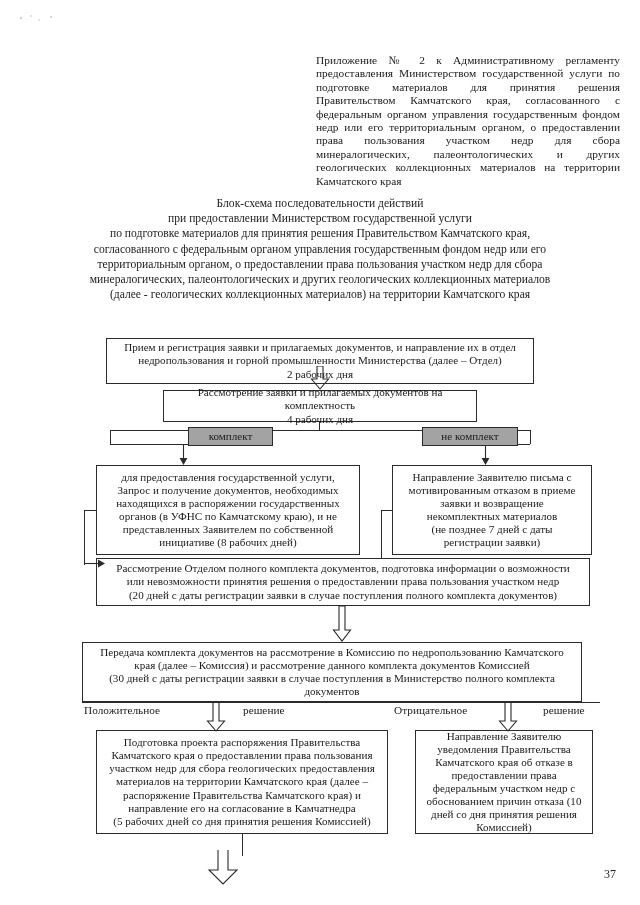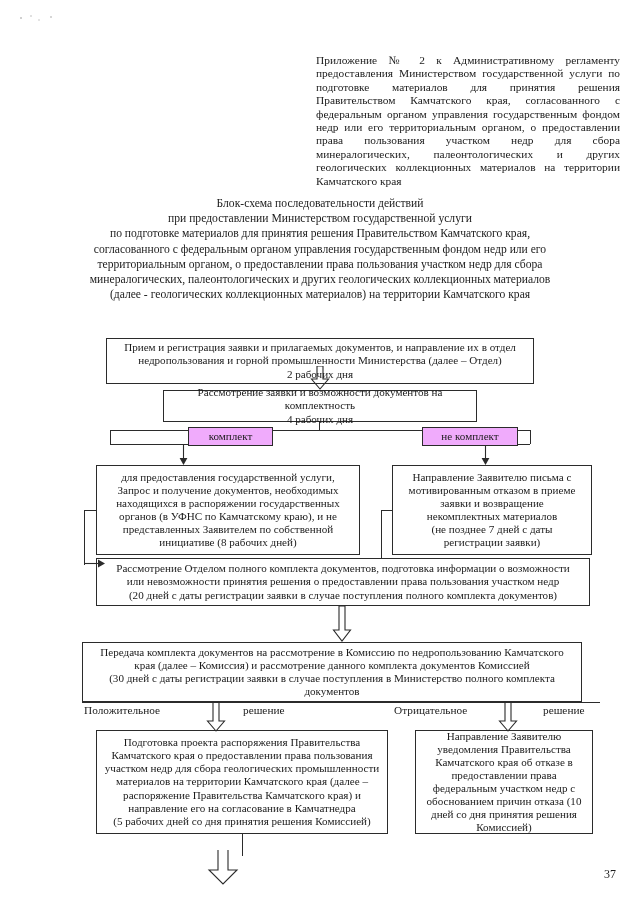--- a/index.html
+++ b/index.html
@@ -67,21 +67,21 @@
     justify-content: center;
     padding: 2px 5px;
   }
   .box .inner { width: 100%; }
   .box .tline { display: block; }
 
   .label-box {
     position: absolute;
     box-sizing: border-box;
     border: 1px solid #2b2b2b;
-    background: #f0abfc;
+    background: #a3a3a3;
     font-size: 11.1px;
     line-height: 13px;
     text-align: center;
     display: flex;
     align-items: center;
     justify-content: center;
     padding: 1px 4px;
     z-index: 4;
   }
 
@@ -151,21 +151,21 @@
 </div>
 
 <div class="block-arrow" style="left:308px; top:366px;">
   <svg width="24" height="24" viewBox="0 0 24 24">
     <path d="M9 0 L9 13 L3.5 13 L12 23 L20.5 13 L15 13 L15 0 Z" fill="none" stroke="#2b2b2b" stroke-width="1.1"></path>
   </svg>
 </div>
 
 <div class="box" style="left:163px; top:390px; width:314px; height:32px;">
   <div class="inner" id="box-review">
-      <span class="tline">Рассмотрение заявки и возможности документов на комплектность</span>
+      <span class="tline">Рассмотрение заявки и прилагаемых документов на комплектность</span>
       <span class="tline">4 рабочих дня</span>
     </div>
 </div>
 
 <div class="vline" style="left:319px; top:422px; height:8px;"></div>
 <div class="hline" style="left:110px; top:430px; width:420px;"></div>
 <div class="vline" style="left:110px; top:430px; height:14px;"></div>
 <div class="vline" style="left:530px; top:430px; height:14px;"></div>
 
 <div class="label-box" style="left:188px; top:427px; width:85px; height:19px;" id="label-complete">комплект</div>
@@ -258,21 +258,21 @@
 <div class="block-arrow" style="left:496px; top:702px;">
   <svg width="24" height="30" viewBox="0 0 24 30">
     <path d="M9 0 L9 19 L3.5 19 L12 29 L20.5 19 L15 19 L15 0 Z" fill="none" stroke="#2b2b2b" stroke-width="1.1"></path>
   </svg>
 </div>
 
 <div class="box" style="left:96px; top:730px; width:292px; height:104px;">
   <div class="inner" id="box-order">
       <span class="tline">Подготовка проекта распоряжения Правительства</span>
       <span class="tline">Камчатского края о предоставлении права пользования</span>
-      <span class="tline">участком недр для сбора геологических промышленности</span>
+      <span class="tline">участком недр для сбора геологических предоставления</span>
       <span class="tline">материалов на территории Камчатского края (далее –</span>
       <span class="tline">распоряжение Правительства Камчатского края) и</span>
       <span class="tline">направление его на согласование в Камчатнедра</span>
       <span class="tline">(5 рабочих дней со дня принятия решения Комиссией)</span>
     </div>
 </div>
 
 <div class="box" style="left:415px; top:730px; width:178px; height:104px;">
   <div class="inner" id="box-notice">
       <span class="tline">Направление Заявителю</span>

